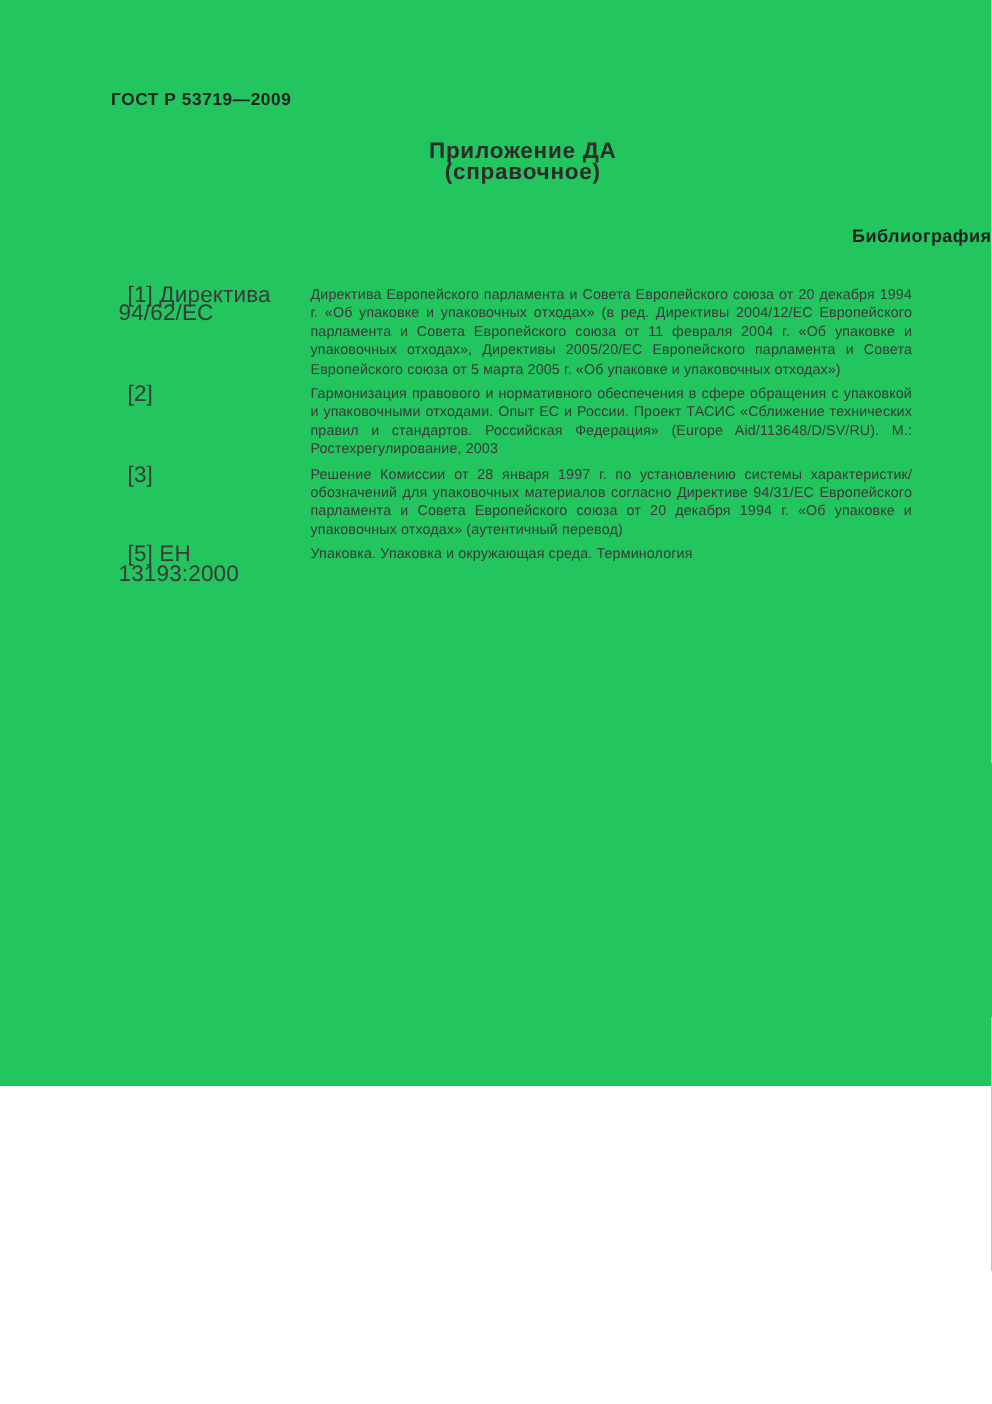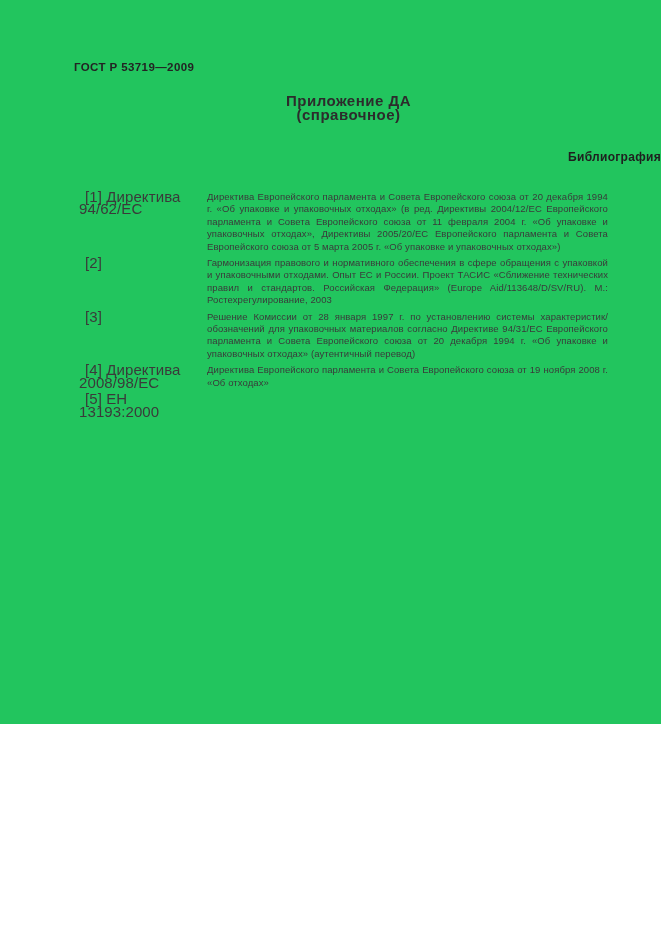--- a/index.html
+++ b/index.html
@@ -116,26 +116,23 @@
     <div class="bib-entry">
       <div class="bib-label">[2]</div>
       <div class="bib-text">Гармонизация правового и нормативного обеспечения в сфере обращения с упаковкой и упаковочными отходами. Опыт ЕС и России. Проект ТАСИС «Сближение технических правил и стандартов. Российская Федерация» (Europe Aid/113648/D/SV/RU). М.: Ростехрегулирование, 2003</div>
     </div>
 
     <div class="bib-entry">
       <div class="bib-label">[3]</div>
       <div class="bib-text">Решение Комиссии от 28 января 1997 г. по установлению системы характеристик/обозначений для упаковочных материалов согласно Директиве 94/31/ЕС Европейского парламента и Совета Европейского союза от 20 декабря 1994 г. «Об упаковке и упаковочных отходах» (аутентичный перевод)</div>
     </div>
 
-    <div class="bib-entry">
-      <div class="bib-label">[4] Директива 2008/98/ЕС</div>
-      <div class="bib-text">Директива Европейского парламента и Совета Европейского союза от 19 ноября 2008 г. «Об отходах»</div>
-    </div>
 
     <div class="bib-entry">
       <div class="bib-label">[5] ЕН 13193:2000</div>
+      <div class="bib-text">Упаковка. Упаковка и окружающая среда. Терминология</div>
     </div>
 
   </div>
 
   <div class="page-number">8</div>
 
 </div>
 
 </body></html>

